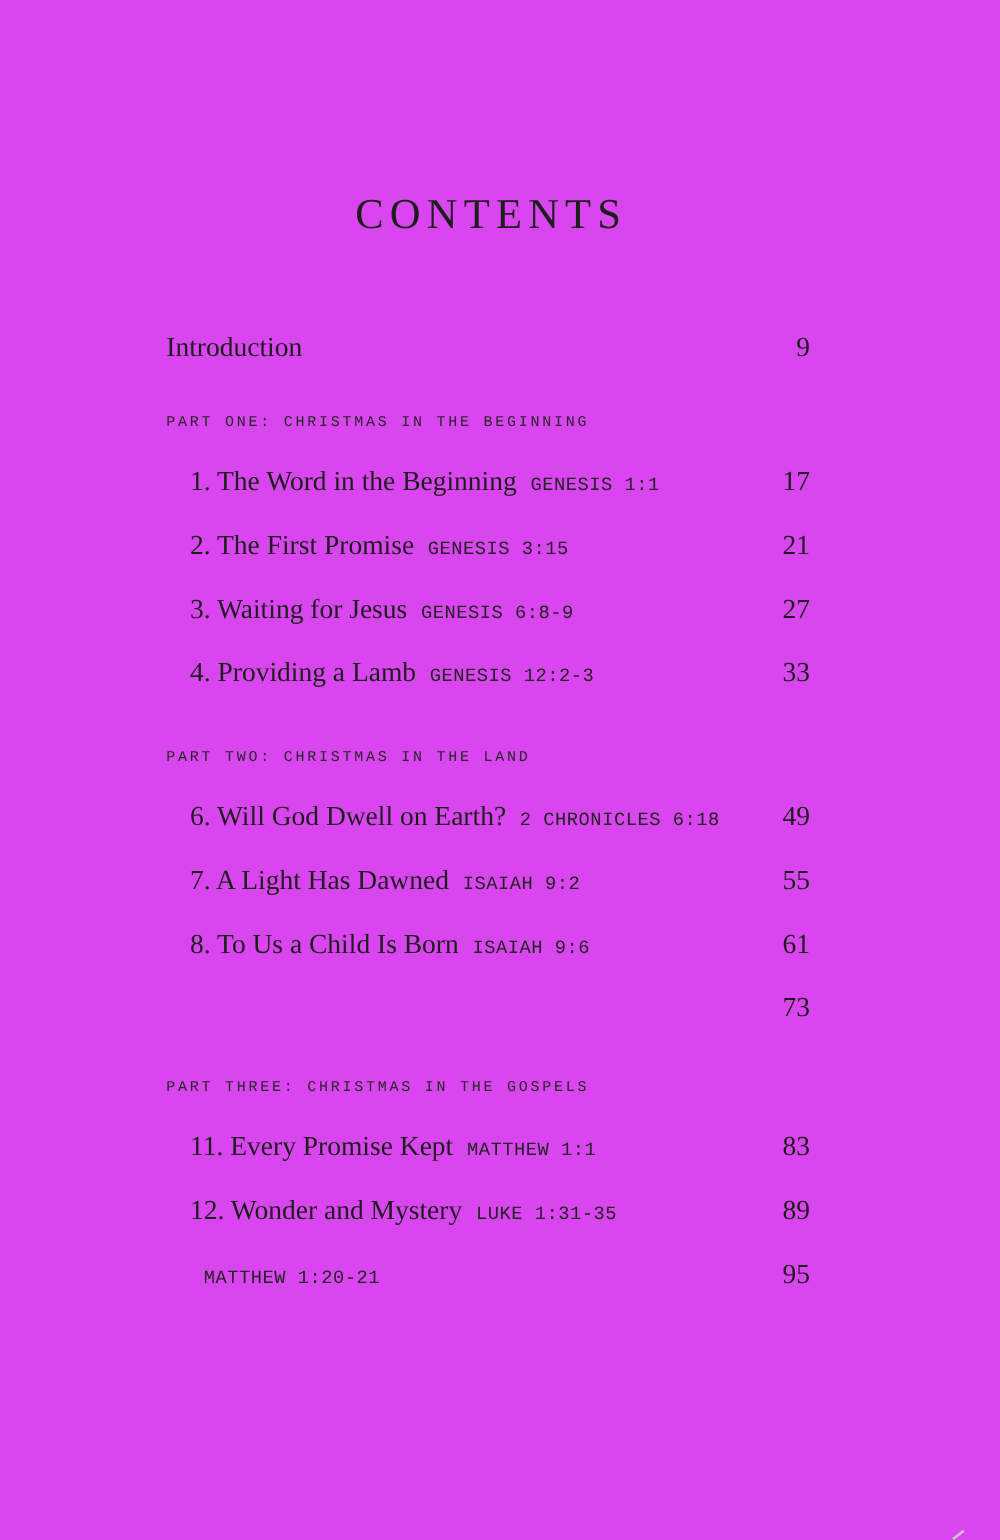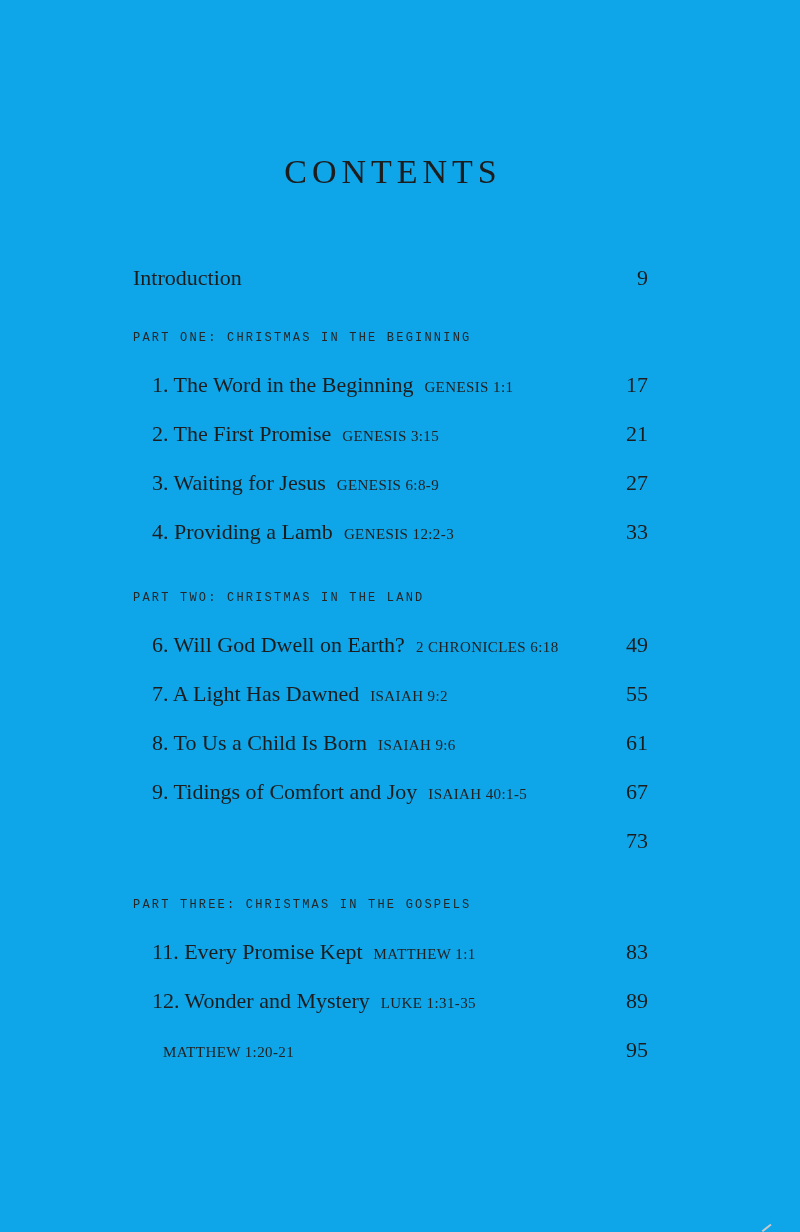--- a/index.html
+++ b/index.html
@@ -5,21 +5,21 @@
   html, body {
     margin: 0;
     padding: 0;
     background: #ffffff;
   }
   .page {
     position: relative;
     box-sizing: border-box;
     width: 800px;
     height: 1232px;
-    background: #0ea5e9;
+    background: #d946ef;
     padding: 153px 152px 0 133px;
     overflow: hidden;
     color: #1d1d1d;
   }
   .toc-title {
     font-family: "Liberation Serif", serif;
     font-weight: 400;
     font-size: 34px;
     line-height: 38px;
     letter-spacing: 5px;
@@ -42,21 +42,21 @@
     align-items: baseline;
     min-width: 0;
   }
   .front-row {
     margin-bottom: 37px;
   }
   .chapter-row {
     padding-left: 19px;
   }
   .entry-ref {
-    font-family: Liberation Serif, serif;
+    font-family: Liberation Mono, monospace;
     font-size: 15px;
     letter-spacing: 0.4px;
     margin-left: 11px;
     white-space: nowrap;
     color: #222222;
   }
   .entry-page {
     margin-left: auto;
     padding-left: 12px;
     white-space: nowrap;
@@ -158,27 +158,20 @@
   </div>
 
   <div class="toc-row chapter-row">
     <span class="entry-left">
       <span>8. To Us a Child Is Born</span>
       <span class="entry-ref">ISAIAH 9:6</span>
     </span>
     <span class="entry-page">61</span>
   </div>
 
-  <div class="toc-row chapter-row">
-    <span class="entry-left">
-      <span>9. Tidings of Comfort and Joy</span>
-      <span class="entry-ref">ISAIAH 40:1-5</span>
-    </span>
-    <span class="entry-page">67</span>
-  </div>
 
   <div class="toc-row chapter-row">
     <span class="entry-page">73</span>
   </div>
 </div>
   </div>
 
   <div class="part">
     <div class="part-heading">PART THREE: CHRISTMAS IN THE GOSPELS</div>
     <div>

